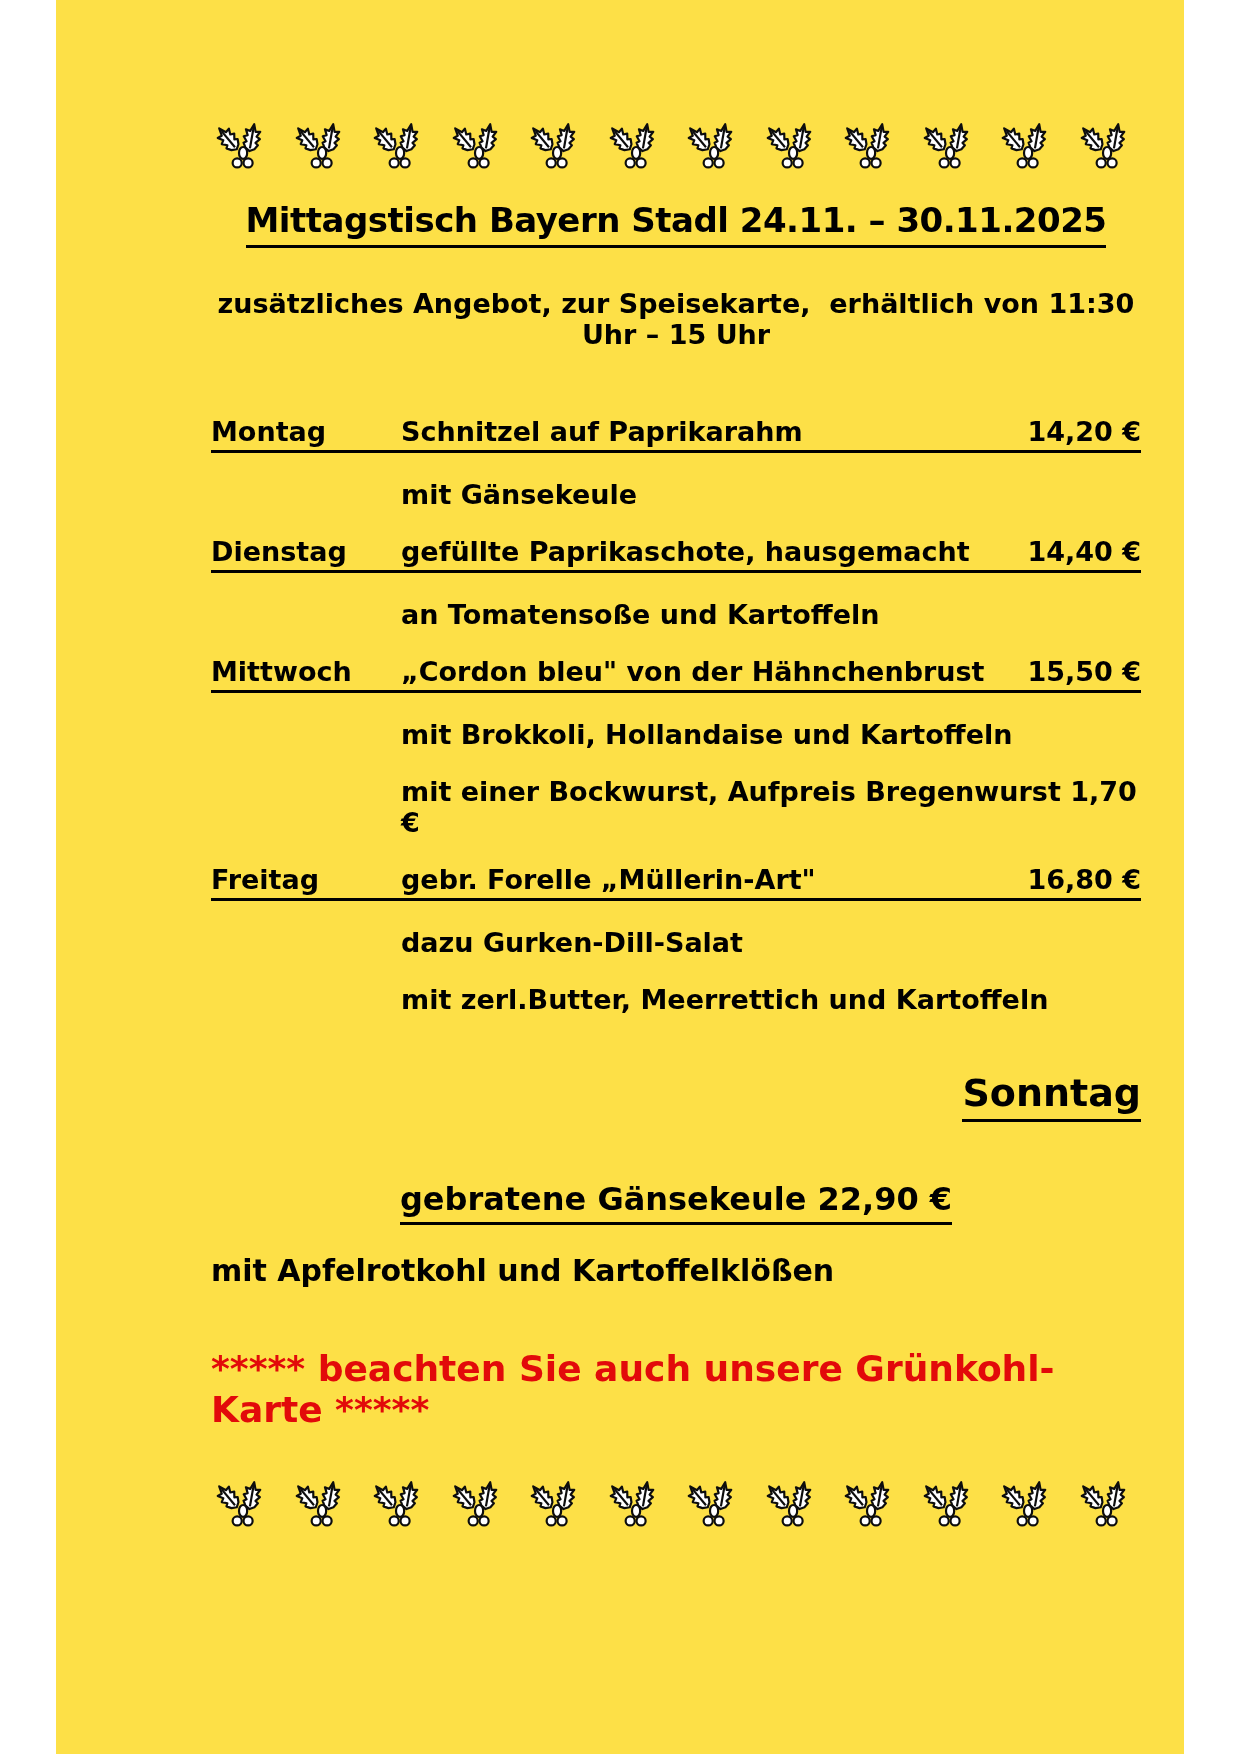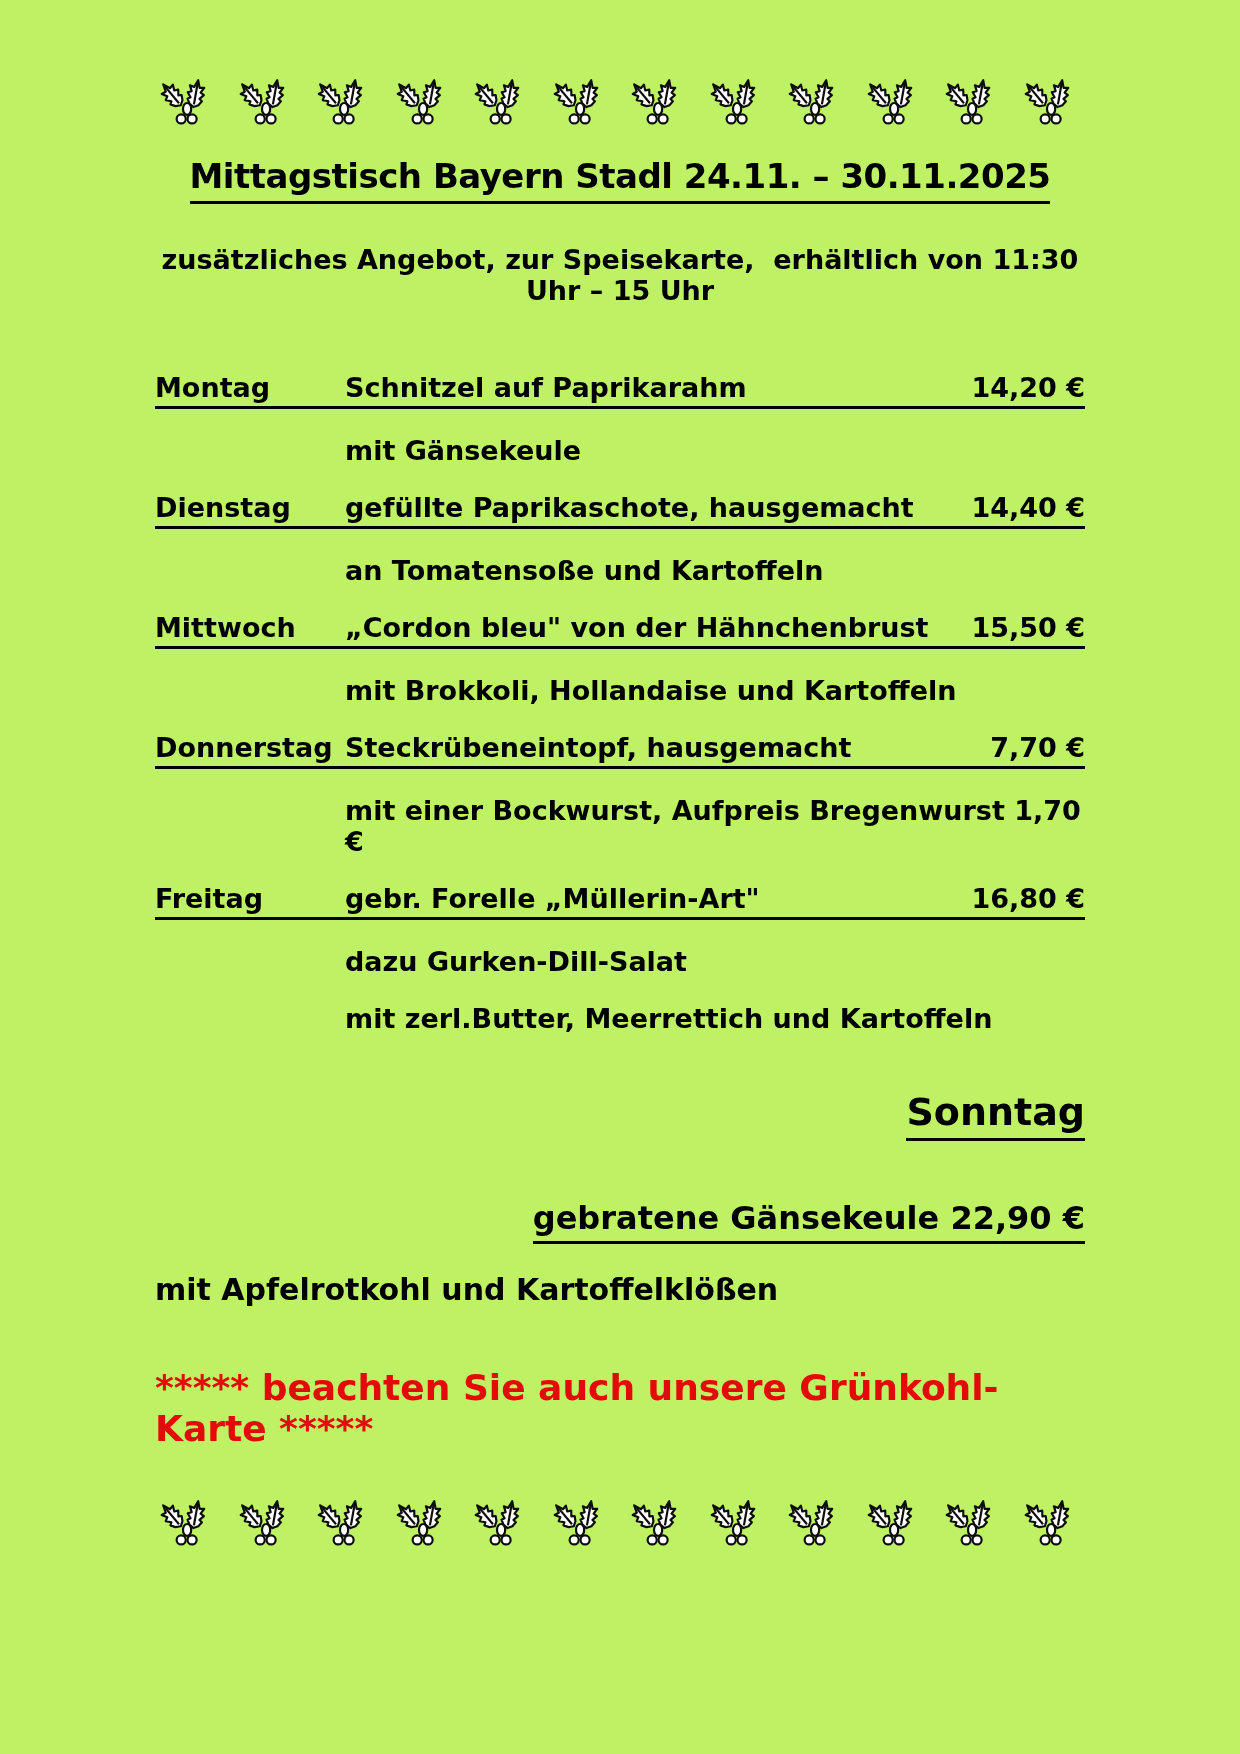--- a/index.html
+++ b/index.html
@@ -1,19 +1,19 @@
 <!DOCTYPE html>
 <html lang="de"><head>
 <meta charset="utf-8">
 <style>
   html,body{margin:0;padding:0;background:#ffffff;}
   body{font-family:"DejaVu Sans", sans-serif; color:#000;}
   .page{
-    width:1240px; height:1754px; margin:0 auto; background:#bef264;
-    box-sizing:border-box; padding:68px 155px 0 155px; overflow:hidden;
+    width:1128px; height:1754px; margin:0 auto; background:#fde047;
+    box-sizing:border-box; padding:112px 155px 0 155px; overflow:hidden;
   }
   .content{width:930px;}
   
   .holly-row{display:flex; justify-content:space-between; align-items:flex-start; height:62px;}
   .holly{display:inline-block; width:66px; height:60px;}
   .holly svg{width:66px; height:60px; display:block;}
   
   .title-wrap{margin-top:26px; text-align:center;}
   .doc-title{
     display:inline-block; font-size:34px; font-weight:bold; letter-spacing:-0.5px;
@@ -32,21 +32,21 @@
   .day-col{flex:0 0 190px;}
   .dish-col{flex:1 1 auto;}
   .price-col{flex:0 0 auto; text-align:right; white-space:nowrap;}
   .detail{margin:26px 0 26px 190px; font-size:27px;}
   
   .sunday-heading-wrap{margin-top:56px; text-align:right;}
   .sunday-heading{
     display:inline-block; font-size:38px; font-weight:bold;
     border-bottom:3px solid #000; padding-bottom:4px;
   }
-  .sunday-dish-wrap{margin-top:58px; text-align:right;}
+  .sunday-dish-wrap{margin-top:58px; text-align:center;}
   .sunday-dish{
     display:inline-block; font-size:32px; font-weight:bold;
     border-bottom:3px solid #000; padding-bottom:4px;
   }
   .sunday-side{margin-top:28px; text-align:left; font-size:30px; font-weight:bold;}
   
   .notice{margin-top:60px; text-align:left; font-size:36px; font-weight:bold; color:#e20a0a;}
   .holly-bottom{margin-top:40px;}
 </style>
 </head>
@@ -271,25 +271,20 @@
       </div>
       <div class="detail">an Tomatensoße und Kartoffeln</div>
 
       <div class="day-row">
         <span class="day-col">Mittwoch</span>
         <span class="dish-col">„Cordon bleu" von der Hähnchenbrust</span>
         <span class="price-col">15,50 €</span>
       </div>
       <div class="detail">mit Brokkoli, Hollandaise und Kartoffeln</div>
 
-      <div class="day-row">
-        <span class="day-col">Donnerstag</span>
-        <span class="dish-col">Steckrübeneintopf, hausgemacht</span>
-        <span class="price-col">7,70 €</span>
-      </div>
       <div class="detail">mit einer Bockwurst, Aufpreis Bregenwurst 1,70 €</div>
 
       <div class="day-row">
         <span class="day-col">Freitag</span>
         <span class="dish-col">gebr. Forelle „Müllerin-Art"</span>
         <span class="price-col">16,80 €</span>
       </div>
       <div class="detail">dazu Gurken-Dill-Salat</div>
       <div class="detail">mit zerl.Butter, Meerrettich und Kartoffeln</div>
 

